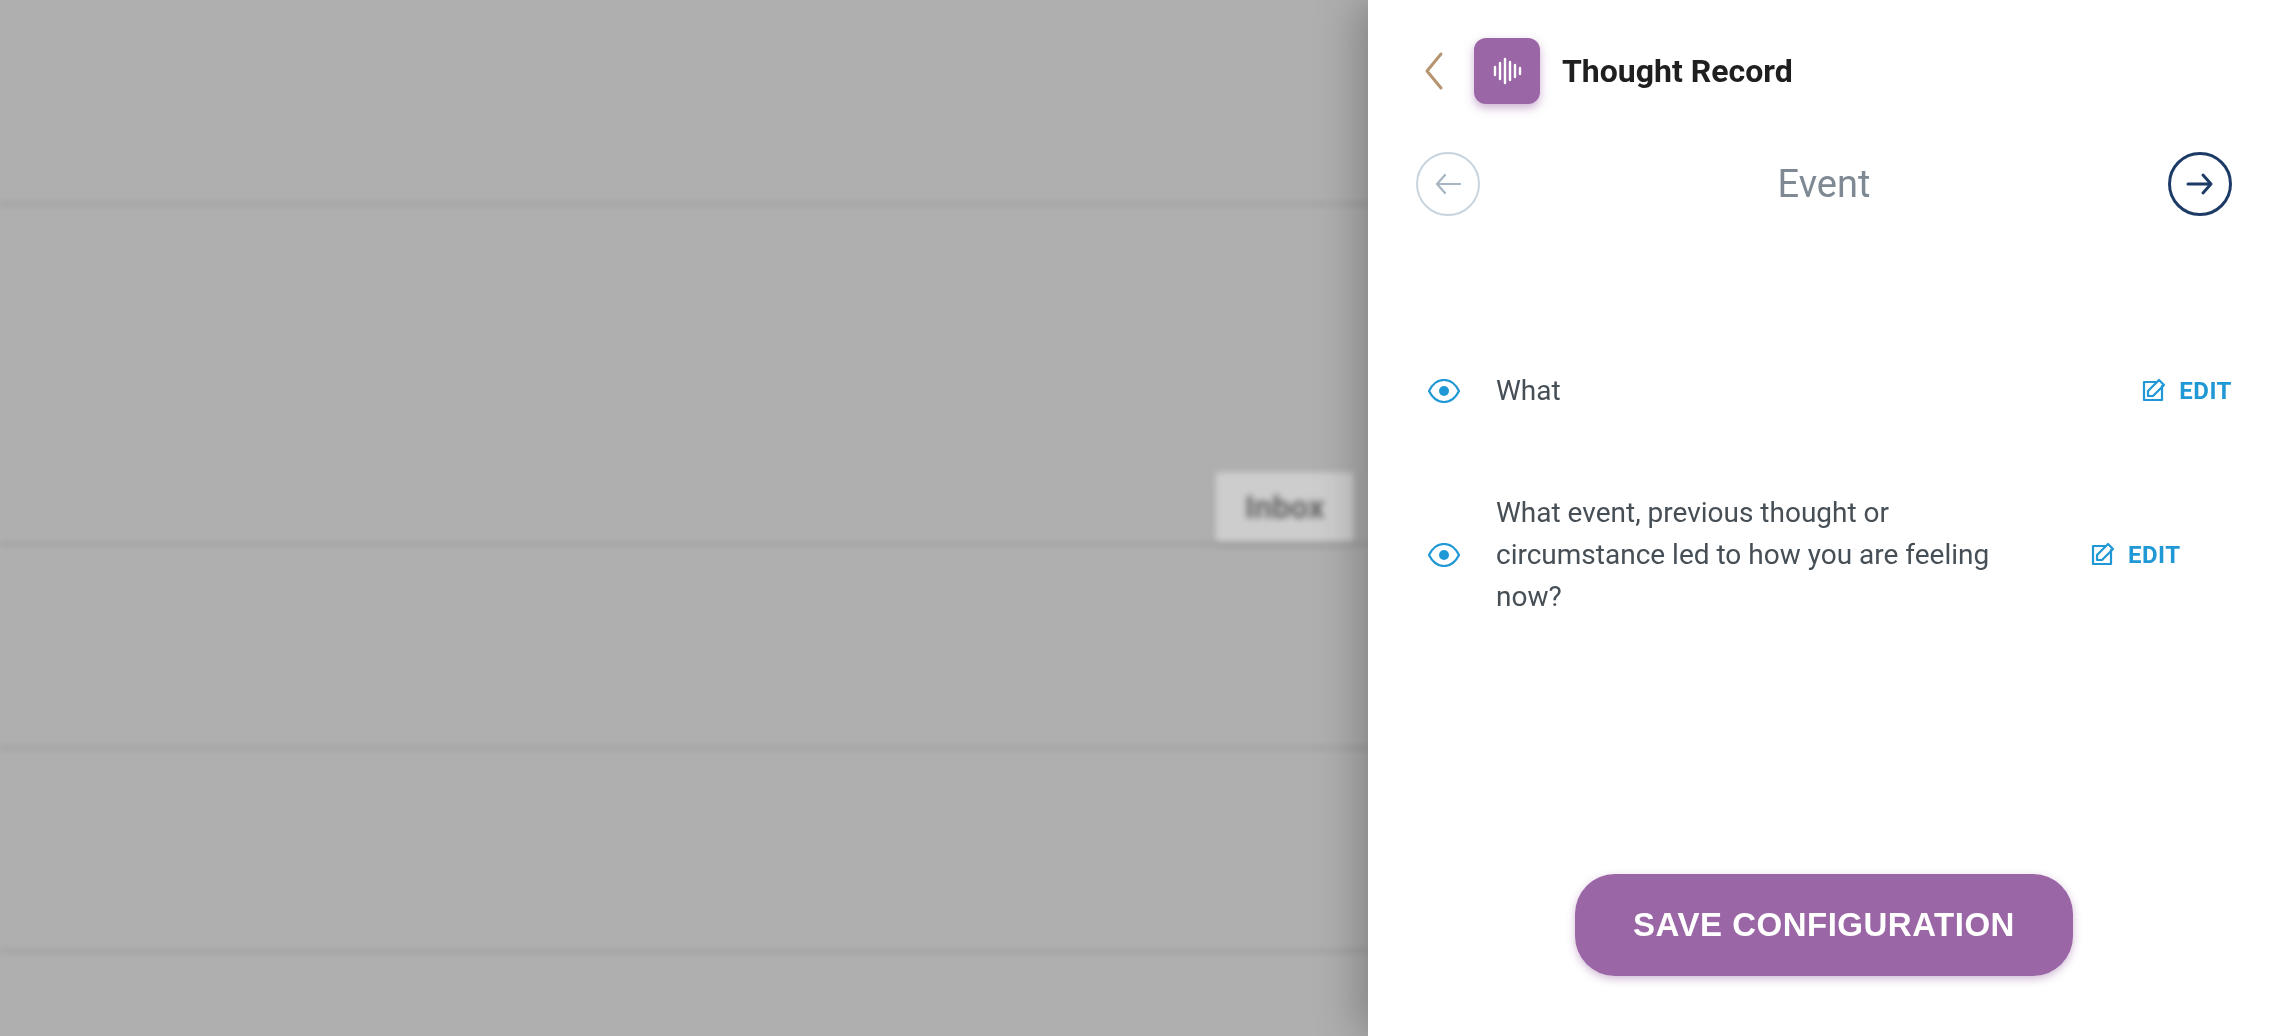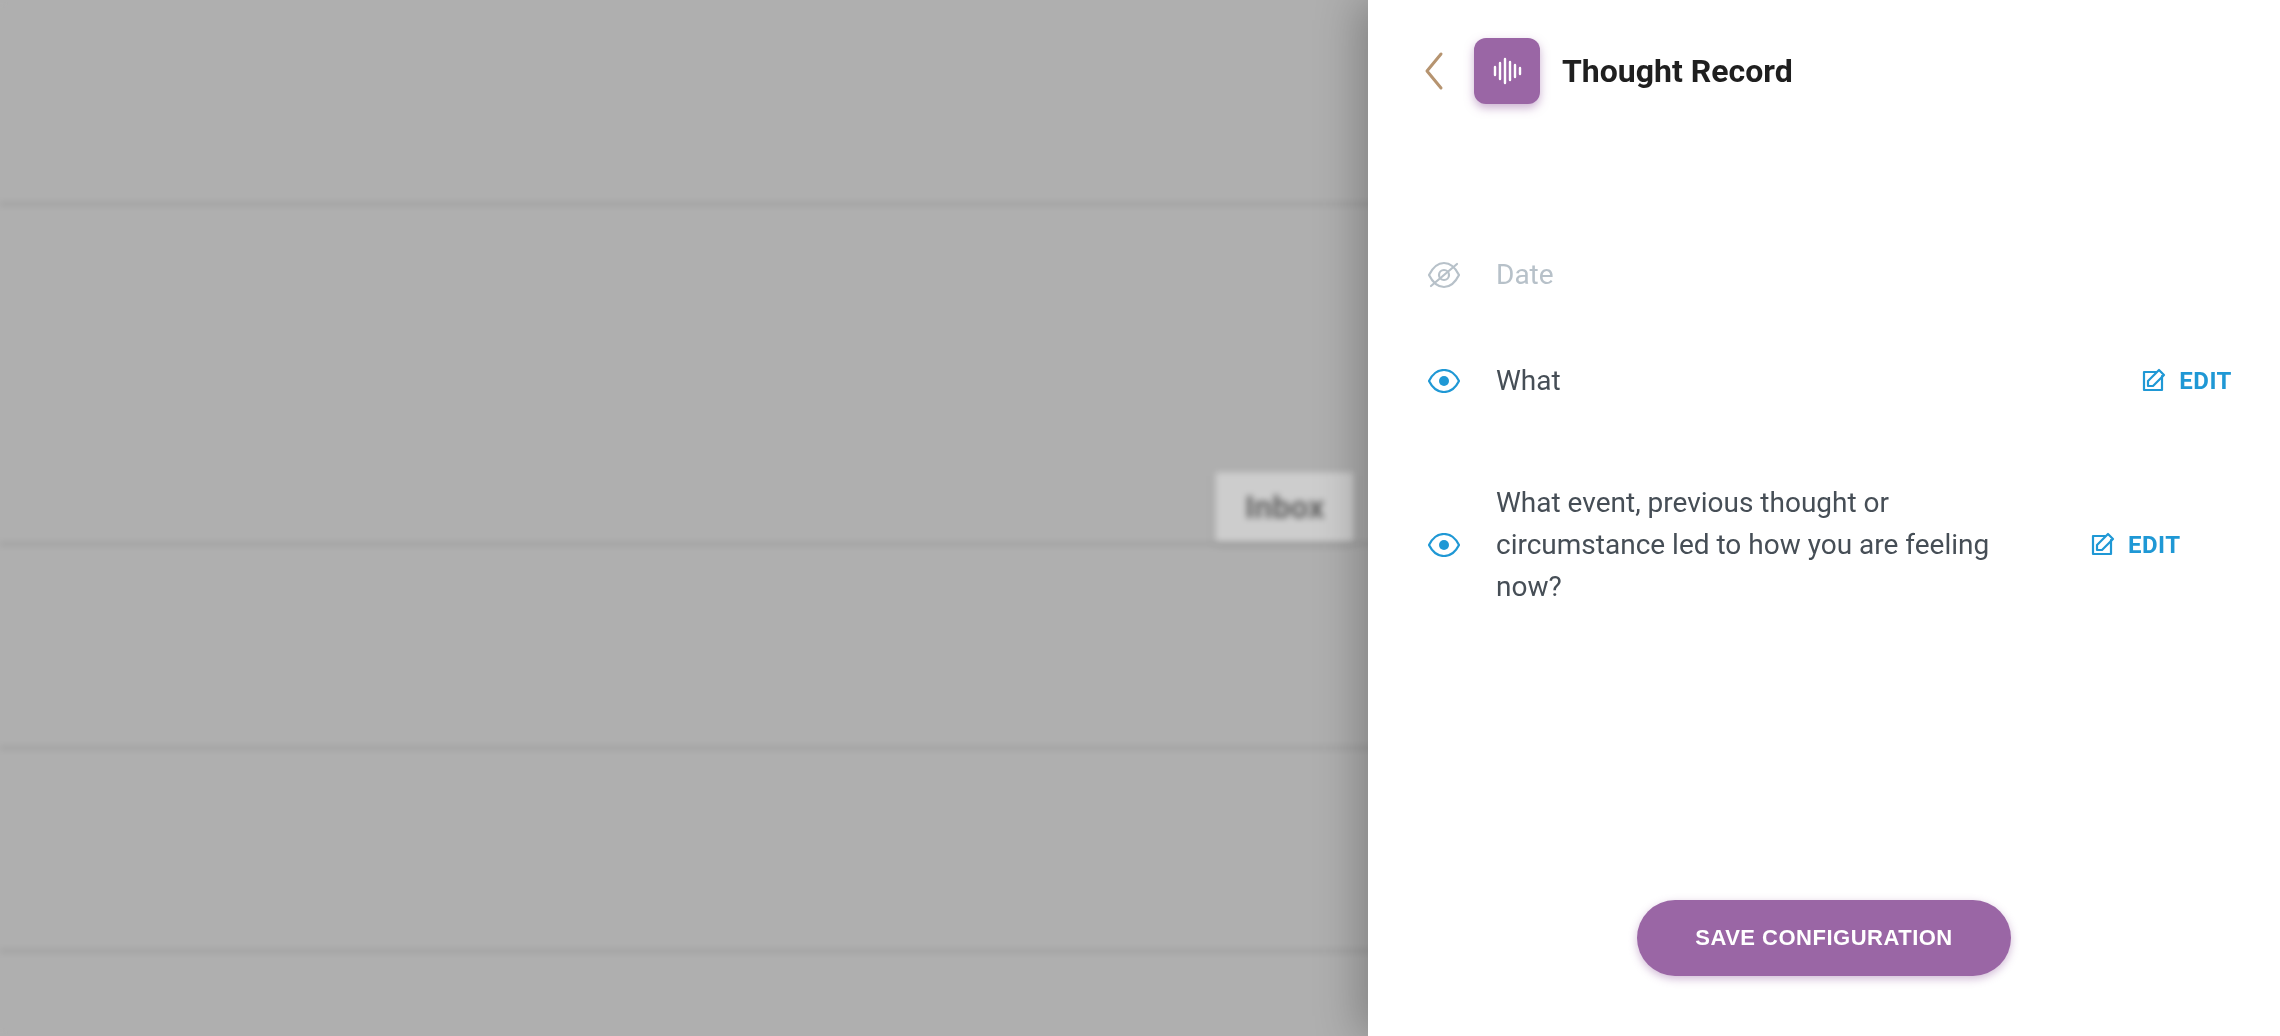--- a/index.html
+++ b/index.html
@@ -102,22 +102,22 @@
     cursor: pointer;
   }
   .edit-btn .pencil { width:28px; height:28px; }
 
   .row.big .label { max-width: 560px; }
 
   
   .save-wrap { display:flex; justify-content:center; padding: 60px 0 60px 0; }
   .save-btn {
     background: #9a66a5; color: #fff;
-    font-size: 22px; font-weight: 700; letter-spacing: 0.5px;
-    padding: 25px 58px; border-radius: 40px;
+    font-size: 33px; font-weight: 700; letter-spacing: 0.5px;
+    padding: 32px 58px; border-radius: 40px;
     cursor: pointer; border: none;
     box-shadow: 0 3px 8px rgba(154,102,165,0.45);
   }
 
   
   .stroke { fill:none; stroke:currentColor; stroke-width:2.2; stroke-linecap:round; stroke-linejoin:round; }
   .stroke3 { fill:none; stroke:currentColor; stroke-width:3; stroke-linecap:round; stroke-linejoin:round; }
 </style>
 </head>
 <body>
@@ -151,33 +151,36 @@
           <line x1="18" y1="8" x2="18" y2="32"></line>
           <line x1="23" y1="11" x2="23" y2="29"></line>
           <line x1="28" y1="14" x2="28" y2="26"></line>
           <line x1="33" y1="17" x2="33" y2="23"></line>
         </g>
       </svg>
     </div>
     <div class="drawer-title">Thought Record</div>
   </div>
 
+  <div class="stepper">
+    <div class="circle-btn circle-prev">
+      <svg width="30" height="26" viewBox="0 0 30 26">
+        <path class="stroke" d="M27 13 H4 M12 4 L4 13 L12 22"></path>
+      </svg>
+    </div>
+    <div class="step-title">Event</div>
+    <div class="circle-btn circle-next">
+      <svg width="30" height="26" viewBox="0 0 30 26">
+        <path class="stroke3" d="M3 13 H26 M18 4 L26 13 L18 22"></path>
+      </svg>
+    </div>
+  </div>
 
   <div class="content">
 
-    <div class="row hidden-row">
-      <span class="vis-icon">
-        <svg width="34" height="28" viewBox="0 0 34 28">
-          <path class="stroke" d="M2 14 C6 6 12 2 17 2 C22 2 28 6 32 14 C28 22 22 26 17 26 C12 26 6 22 2 14 Z"></path>
-          <circle class="stroke" cx="17" cy="14" r="5"></circle>
-          <line class="stroke" x1="4" y1="25" x2="30" y2="3"></line>
-        </svg>
-      </span>
-      <span class="label">Date</span>
-    </div>
 
     <div class="row" style="margin-top:24px;">
       <span class="vis-icon">
         <svg width="34" height="24" viewBox="0 0 34 24">
           <path class="stroke" d="M2 12 C6 4 12 1 17 1 C22 1 28 4 32 12 C28 20 22 23 17 23 C12 23 6 20 2 12 Z"></path>
           <circle cx="17" cy="12" r="5" fill="currentColor"></circle>
         </svg>
       </span>
       <span class="label">What</span>
       <span class="edit-btn">

